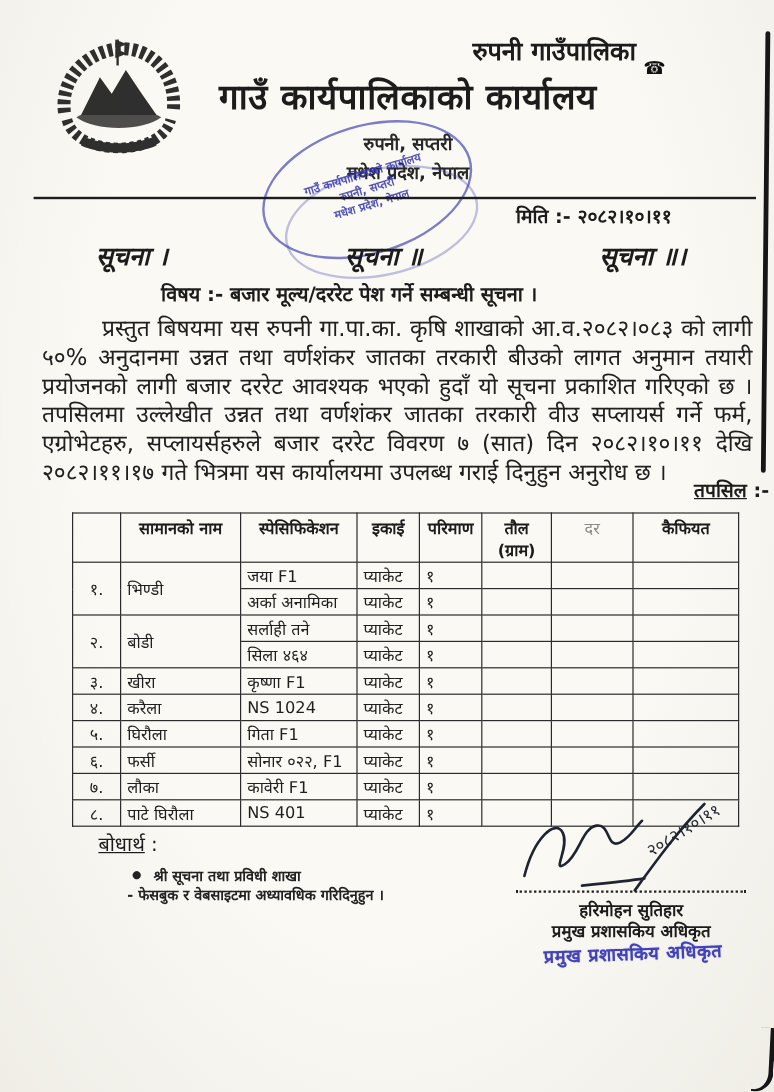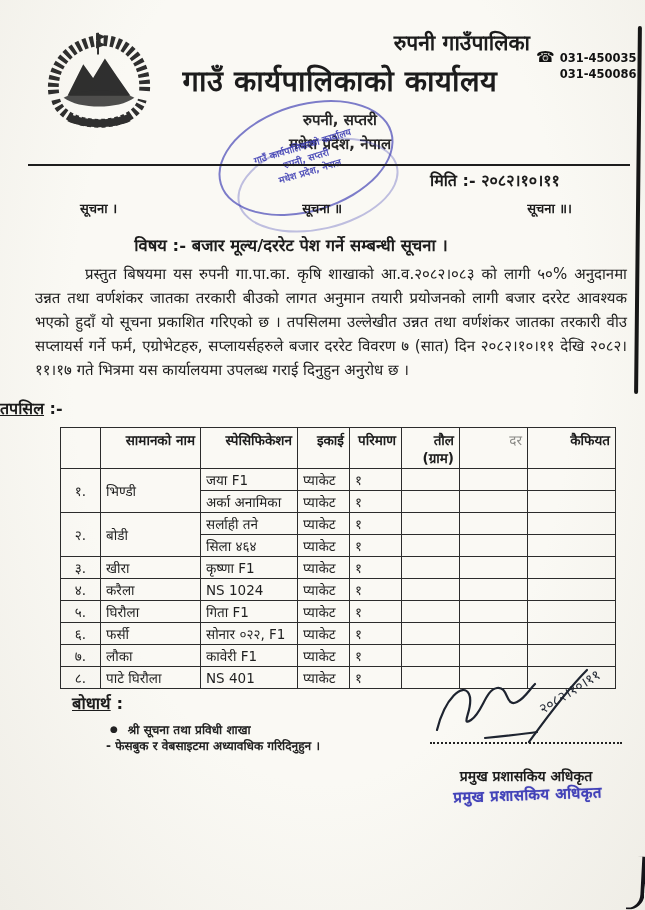--- a/index.html
+++ b/index.html
@@ -33,43 +33,43 @@
     color:#3636b0;pointer-events:none;}
   .stamp-header .st-line{font-size:9.5px;font-weight:700;line-height:13px;white-space:nowrap;}
   .stamp-header-echo{position:absolute;left:236px;top:140px;width:160px;height:86px;
     border:2px solid rgba(54,54,176,.30);border-radius:50%;transform:rotate(-13deg);}
   
   .rule{position:absolute;left:28px;top:164px;width:602px;height:2px;background:#1d1d1d;}
   .date-line{position:absolute;left:430px;top:169px;width:200px;text-align:left;
     font-size:16px;font-weight:700;}
   
   .notice-row{position:absolute;left:80px;top:199px;width:492px;display:flex;
-    justify-content:space-between;font-size:13px;font-weight:700;}
+    justify-content:space-between;font-size:21px;font-weight:700;font-style:italic;}
   .subject{position:absolute;left:0;top:233px;width:582px;text-align:center;
     font-size:16.5px;font-weight:700;}
   
   .body-par{position:absolute;left:35px;top:262px;width:592px;
-    font-size:15px;line-height:24px;text-align:justify;text-indent:50px;
+    font-size:19px;line-height:24px;text-align:justify;text-indent:50px;
     font-weight:500;color:#202020;}
-  .tapasil{position:absolute;left:0;top:397px;width:641px;text-align:left;
+  .tapasil{position:absolute;left:0;top:397px;width:641px;text-align:right;
     font-size:16px;font-weight:700;}
   .tapasil .u{text-decoration:underline;}
   
   table.rate{position:absolute;left:60px;top:427px;width:555px;
     border-collapse:collapse;table-layout:fixed;font-size:13.5px;}
   table.rate th,table.rate td{border:1.6px solid #2c2c2c;padding:1px 5px;
     overflow:hidden;white-space:nowrap;}
-  table.rate th{text-align:right;vertical-align:top;font-weight:700;
+  table.rate th{text-align:center;vertical-align:top;font-weight:700;
     white-space:pre-line;height:36px;padding-top:3px;}
   table.rate th.c{text-align:center;padding-left:47px;}
   table.rate th.faint{color:#8a8a86;font-weight:400;}
   table.rate td{height:19px;font-weight:500;color:#1f1f1f;}
   table.rate td.sn{text-align:center;}
   
-  .bodharth{position:absolute;left:72px;top:691px;font-size:16.5px;font-weight:700;}
+  .bodharth{position:absolute;left:82px;top:691px;font-size:16.5px;font-weight:400;}
   .bodharth .u{text-decoration:underline;}
   .bodh-item{position:absolute;left:110px;top:721px;font-size:12px;font-weight:700;color:#222;}
   .bodh-item .bullet{margin-right:10px;font-size:9px;vertical-align:2px;}
   .bodh-sub{position:absolute;left:106px;top:737px;font-size:12px;font-weight:700;color:#222;}
   
   .sig-svg{position:absolute;left:425px;top:668px;width:205px;height:78px;}
   .dotline{position:absolute;left:430px;top:742px;width:192px;
     border-bottom:2.5px dotted #232323;}
   .sig-name{position:absolute;left:420px;top:748px;width:212px;text-align:center;
     font-size:14px;font-weight:700;}
@@ -102,24 +102,20 @@
 
   <div class="head">
     <div class="muni">रुपनी गाउँपालिका</div>
     <div class="office">गाउँ कार्यपालिकाको कार्यालय</div>
     <div class="addr addr1">रुपनी, सप्तरी</div>
     <div class="addr">मधेश प्रदेश, नेपाल</div>
   </div>
 
   <div class="phone">
     <span class="ph-icon">☎</span>
-    <div class="ph-nums">
-      <div>031-450035</div>
-      <div>031-450086</div>
-    </div>
   </div>
 
   <div class="stamp-header-echo"></div>
   <div class="stamp-header">
     <div class="st-line">गाउँ कार्यपालिकाको कार्यालय</div>
     <div class="st-line">रुपनी, सप्तरी</div>
     <div class="st-line">मधेश प्रदेश, नेपाल</div>
   </div>
 
   <div class="rule"></div>
@@ -276,16 +272,17 @@
 
   <svg class="sig-svg" viewBox="0 0 205 78">
     <g fill="none" stroke="#1e2430" stroke-width="2.2" stroke-linecap="round">
       <path d="M12,62 C20,30 38,14 44,26 C50,38 34,60 46,52 C58,44 60,22 72,20 C84,18 80,40 92,34 C100,30 104,22 110,16"></path>
       <path d="M104,74 C120,52 140,24 162,2"></path>
       <path d="M60,70 C80,68 100,66 112,64"></path>
     </g>
     <text x="118" y="46" transform="rotate(-32 118 46)" font-size="14" fill="#1e2430">२०८२।१०।११</text>
   </svg>
   <div class="dotline"></div>
+  <div class="sig-name">हरिमोहन सुतिहार</div>
   <div class="sig-title">प्रमुख प्रशासकिय अधिकृत</div>
   <div class="sig-stamp">प्रमुख प्रशासकिय अधिकृत</div>
 
 </div>
 
 </body></html>

